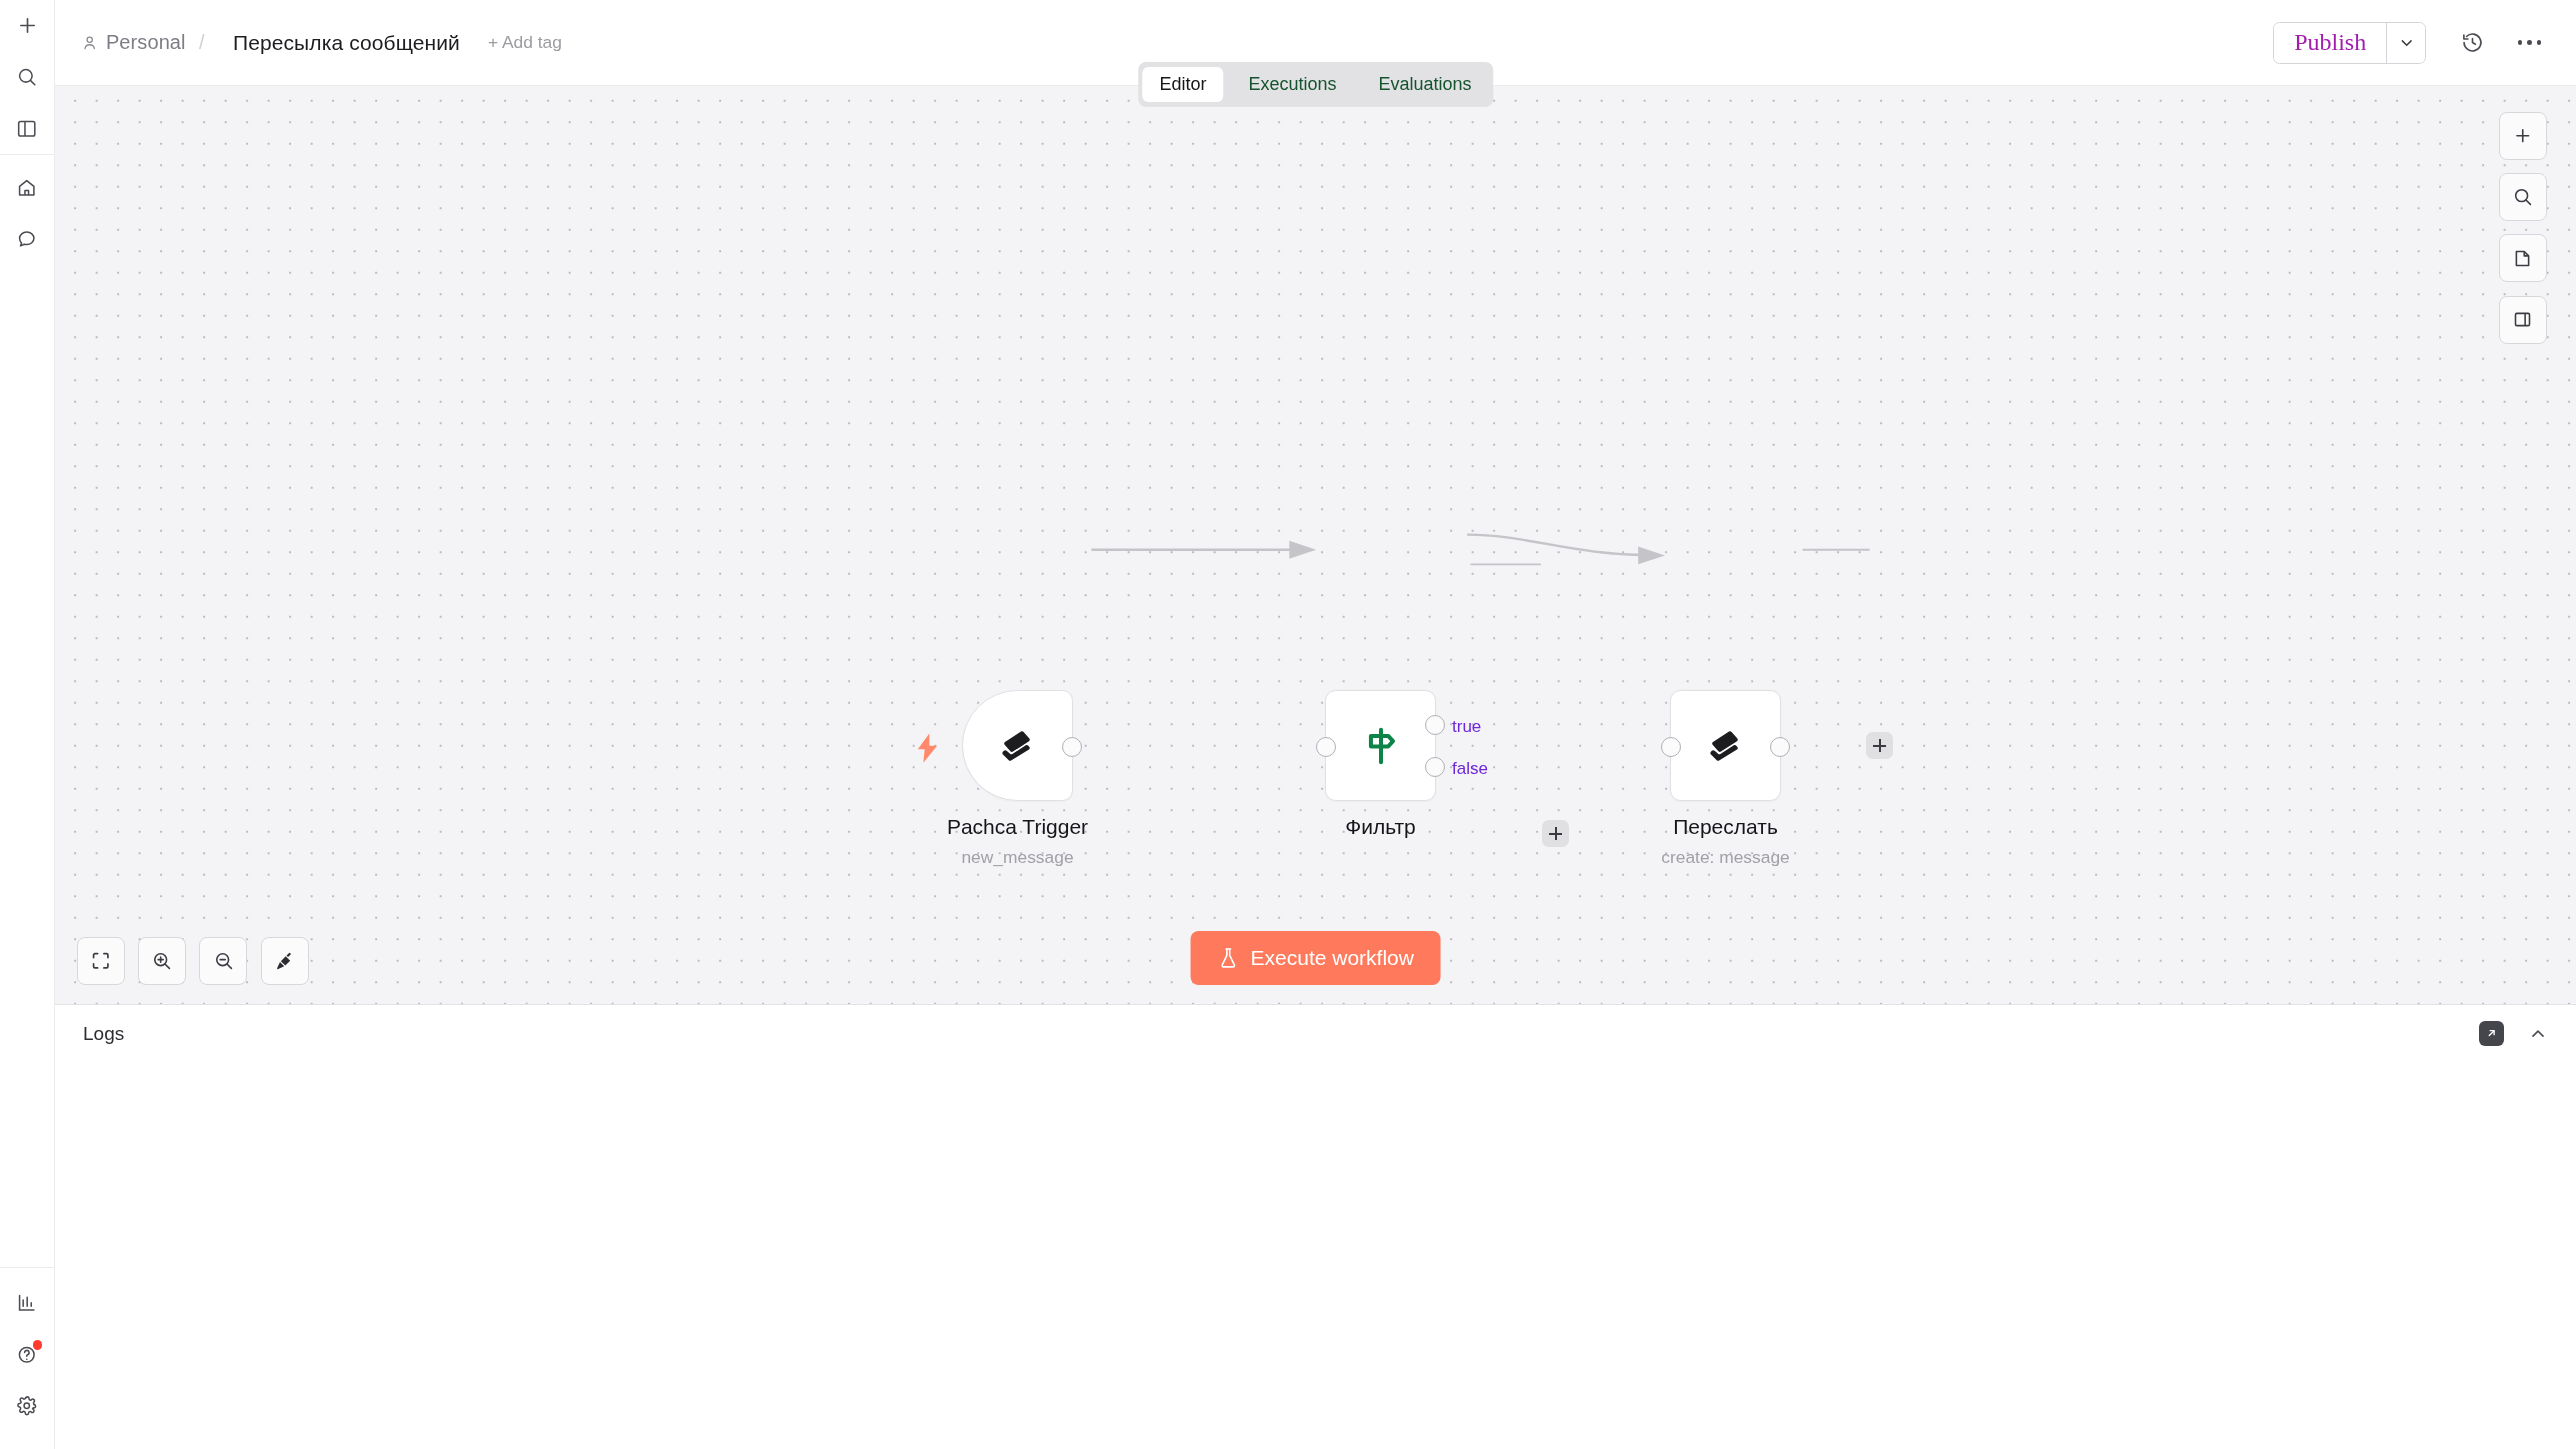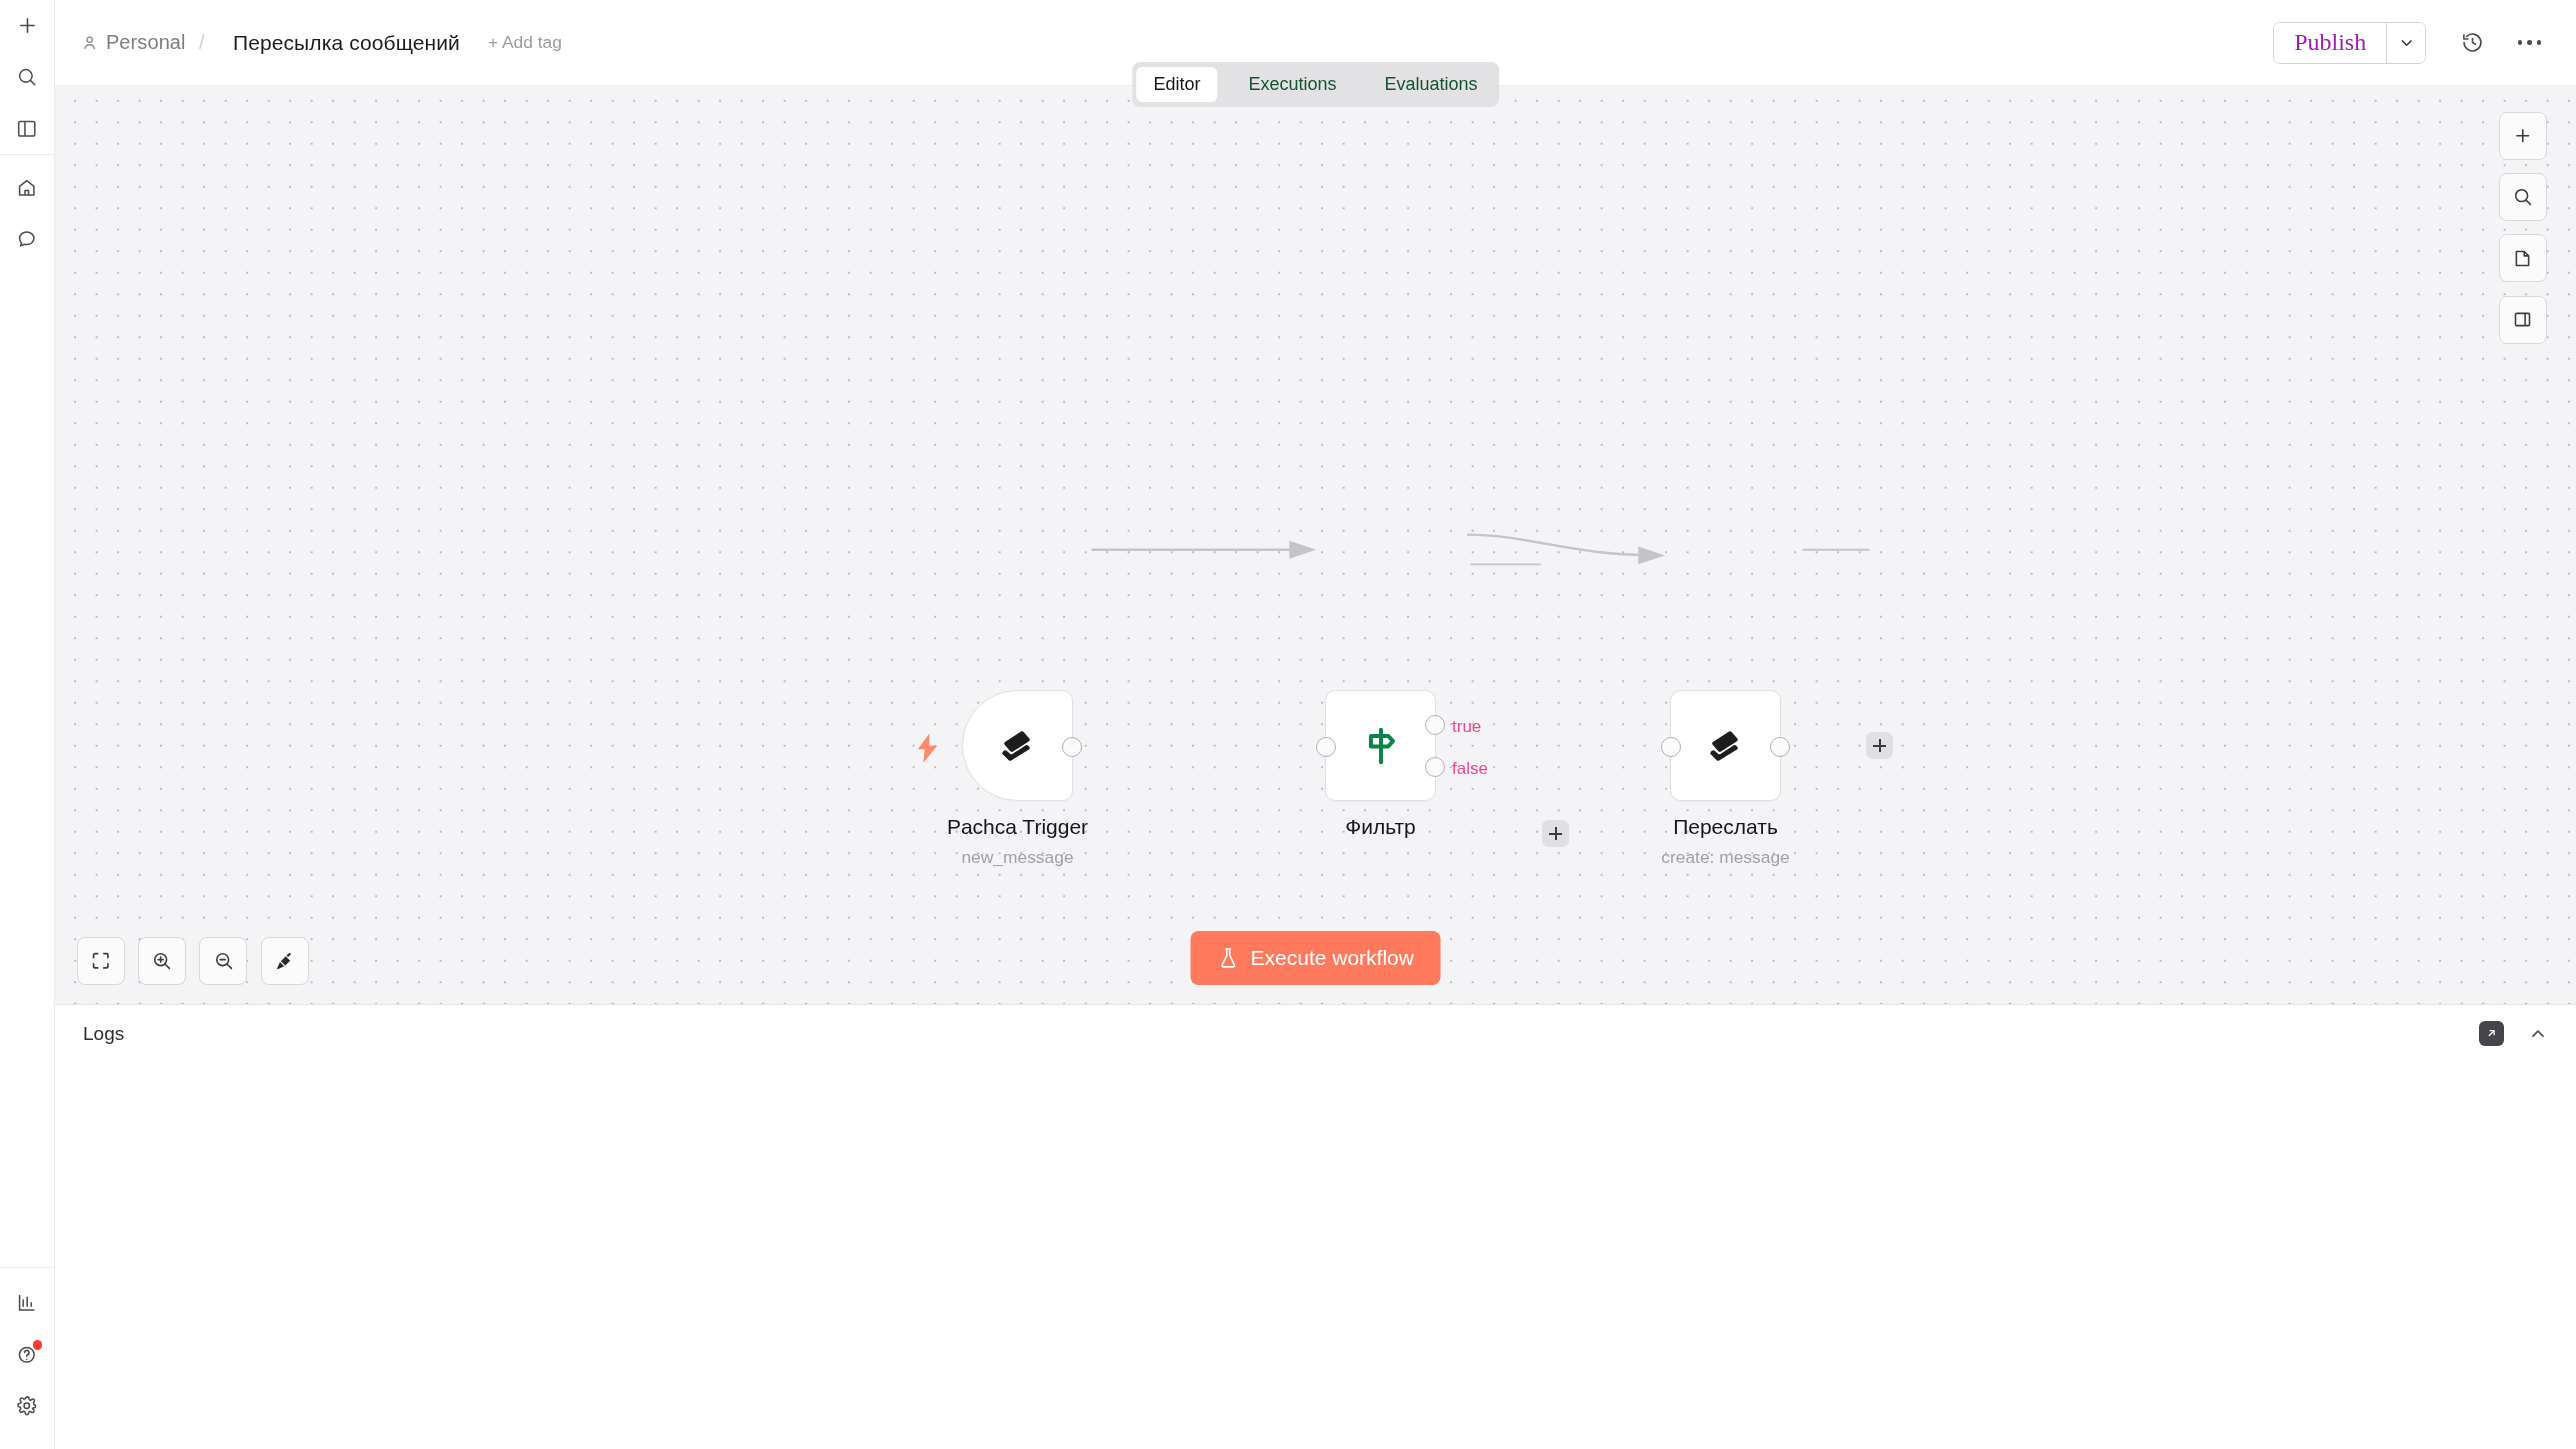--- a/index.html
+++ b/index.html
@@ -79,21 +79,21 @@
     color: #4b4b52; cursor: pointer; border-radius: 5.4px;
   }
   .hdr-icon-btn.history { margin-left: 25.5px; }
   .hdr-icon-btn.more { margin-left: 14.8px; }
   .dots { display: flex; gap: 4.7px; }
   .dots i { width: 4.7px; height: 4.7px; border-radius: 50%; background: #4b4b52; display: block; }
 
   
   .tabs {
     position: absolute; top: 62px; left: 50%; transform: translateX(-50%);
-    display: flex; align-items: center; gap: 14px;
+    display: flex; align-items: center; gap: 8px;
     background: #e2e2e4; border-radius: 8px; padding: 4.7px;
     z-index: 26;
   }
   .tab {
     font-size: 18px; color: #14532d; padding: 7.4px 17px; border-radius: 6px;
     cursor: pointer; white-space: nowrap;
   }
   .tab.active { background: #ffffff; color: #17171a; }
 
   
@@ -130,21 +130,21 @@
   }
   .node-title { font-size: 21px; color: #16161a; line-height: 1.15; }
   .node-sub { font-size: 17.4px; color: #a0a0a8; margin-top: 7.4px; }
 
   .port {
     position: absolute; width: 20px; height: 20px; border-radius: 50%;
     background: #fbfbfc; border: 1.7px solid #b0b0b7;
     z-index: 6;
   }
   .port-label {
-    position: absolute; font-size: 17px; color: #ec4899; white-space: nowrap; z-index: 6;
+    position: absolute; font-size: 17px; color: #6d28d9; white-space: nowrap; z-index: 6;
   }
 
   .trigger-bolt { position: absolute; z-index: 6; }
 
   .plus-stub {
     position: absolute; width: 27px; height: 27px; border-radius: 6.7px;
     background: #e0e0e2; display: flex; align-items: center; justify-content: center;
     color: #3a3a40; z-index: 7; cursor: pointer;
   }
   .plus-stub::before, .plus-stub::after {

